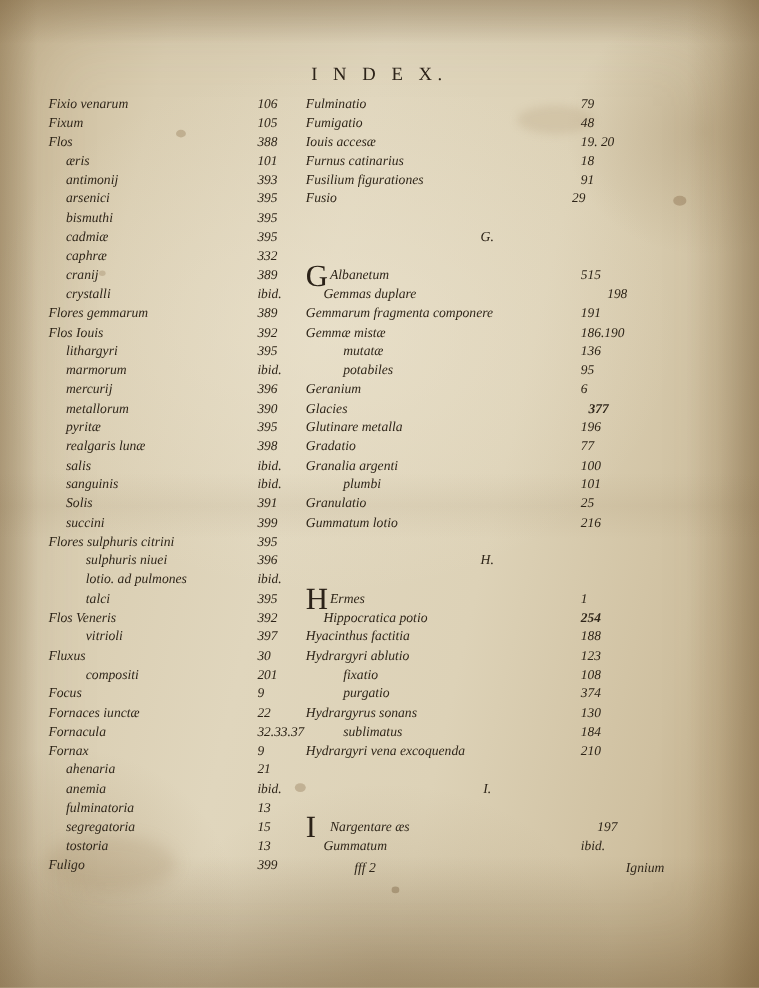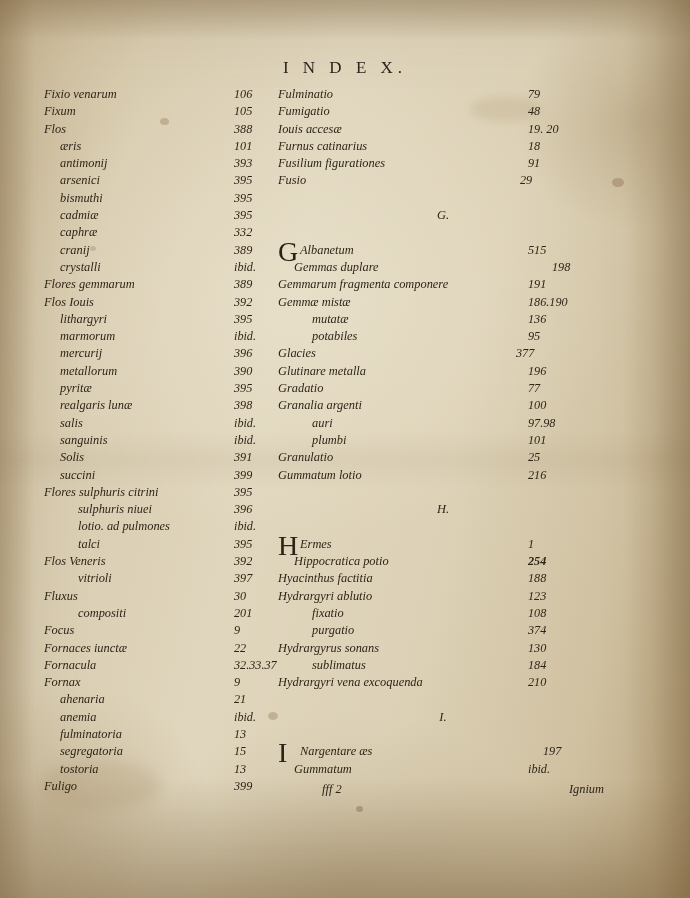--- a/index.html
+++ b/index.html
@@ -399,38 +399,38 @@
         </div>
         <div class="row">
           <span class="ent i2">mutatæ</span>
           <span class="pg" style="left: 250px;">136</span>
         </div>
         <div class="row">
           <span class="ent i2">potabiles</span>
           <span class="pg" style="left: 250px;">95</span>
         </div>
         <div class="row">
+          <span class="ent i0">Geranium</span>
+          <span class="pg" style="left: 250px;">6</span>
+        </div>
+        <div class="row">
           <span class="ent i0">Glacies</span>
-          <span class="pg" style="left: 238px;">377</span>
+          <span class="pg" style="left: 257px; font-weight: bold;">377</span>
         </div>
         <div class="row">
           <span class="ent i0">Glutinare metalla</span>
           <span class="pg" style="left: 250px;">196</span>
         </div>
         <div class="row">
           <span class="ent i0">Gradatio</span>
           <span class="pg" style="left: 250px;">77</span>
         </div>
         <div class="row">
           <span class="ent i0">Granalia argenti</span>
           <span class="pg" style="left: 250px;">100</span>
-        </div>
-        <div class="row">
-          <span class="ent i2">auri</span>
-          <span class="pg" style="left: 250px;">97.98</span>
         </div>
         <div class="row">
           <span class="ent i2">plumbi</span>
           <span class="pg" style="left: 250px;">101</span>
         </div>
         <div class="row">
           <span class="ent i0">Granulatio</span>
           <span class="pg" style="left: 250px;">25</span>
         </div>
         <div class="row">

